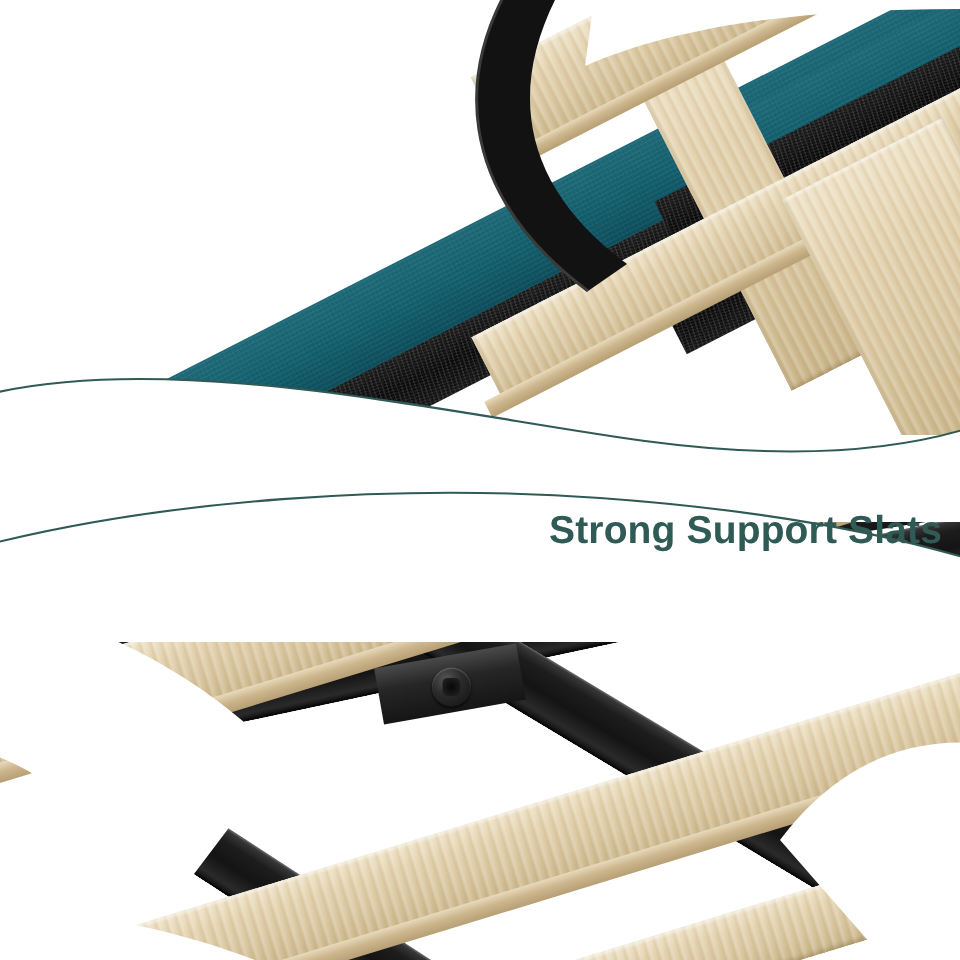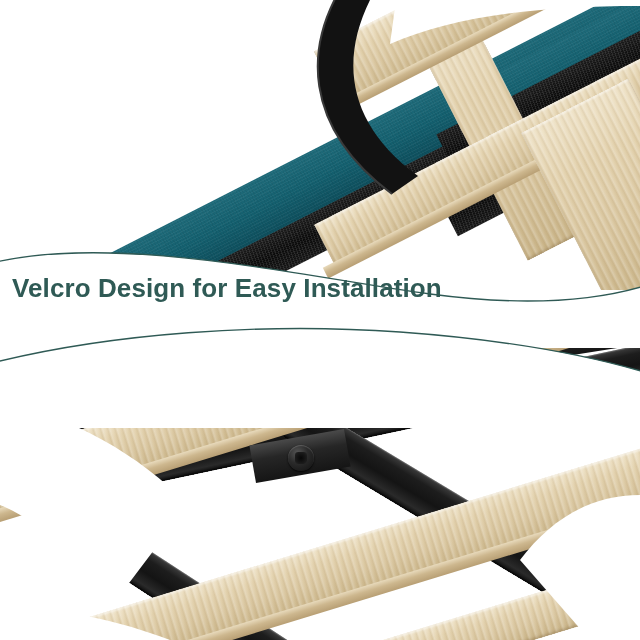--- a/index.html
+++ b/index.html
@@ -161,16 +161,16 @@
       <path d="M -4 34 C 120 6, 300 48, 430 66 C 520 78, 590 74, 644 58 L 644 124 L -4 124 Z" fill="#ffffff" stroke="#2f5a55" stroke-width="1.4"></path>
     </svg>
   </div>
 
   <div class="band" id="band-lower" style="top:318px;height:110px;">
     <svg viewBox="0 0 640 110" preserveAspectRatio="none">
       <path d="M -4 44 C 110 16, 260 4, 400 14 C 510 22, 590 38, 644 54 L 644 112 L -4 112 Z" fill="#ffffff" stroke="#2f5a55" stroke-width="1.4"></path>
     </svg>
   </div>
 
-  <div class="caption" id="caption-velcro" style="color:#2f5a55;">Velcro Design for Easy Installation</div>
 
+  <div class="caption" id="caption-slats" style="color:#2f5a55;">Strong Support Slats</div>
 
 </div>
 
 </body></html>

